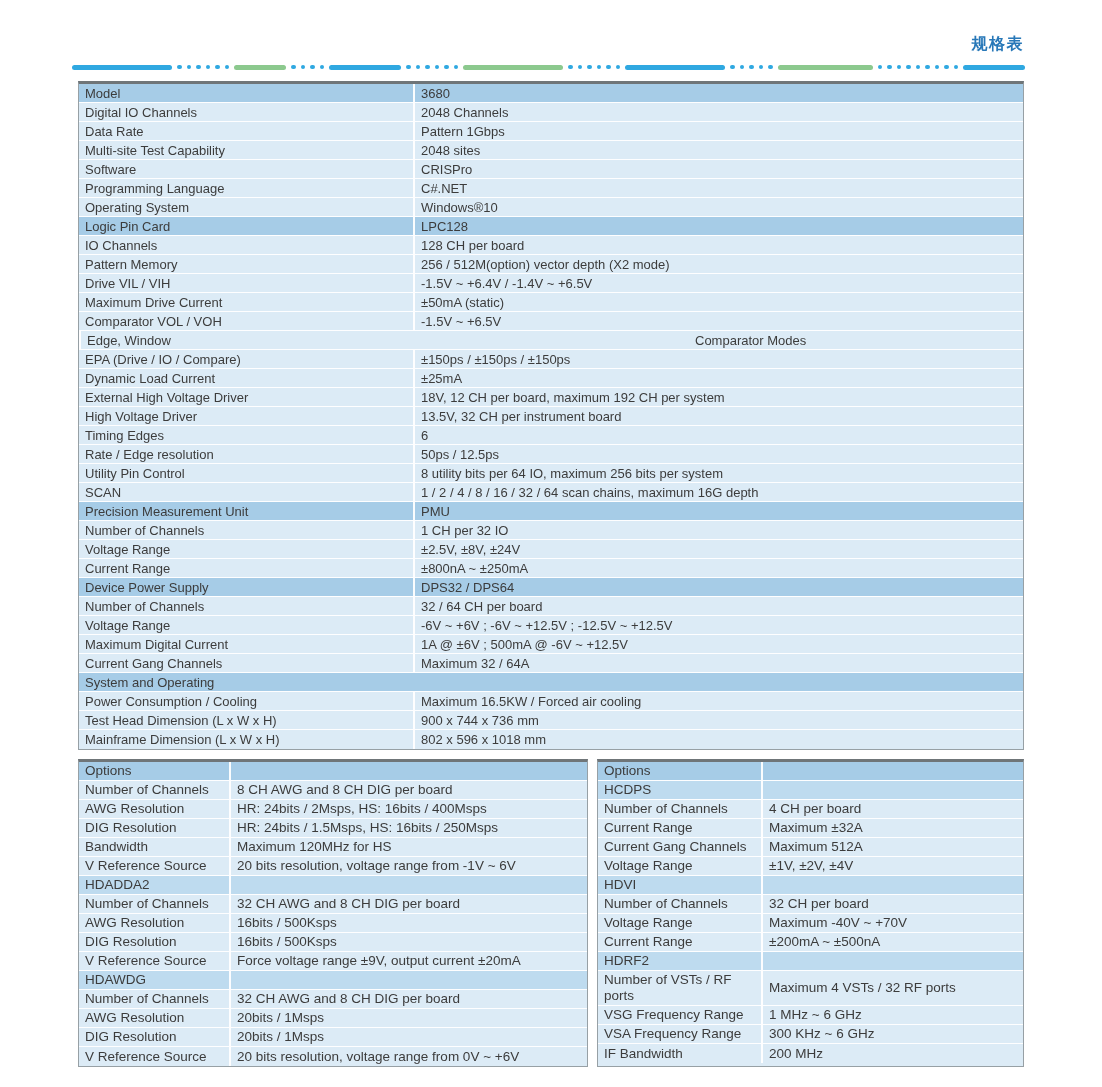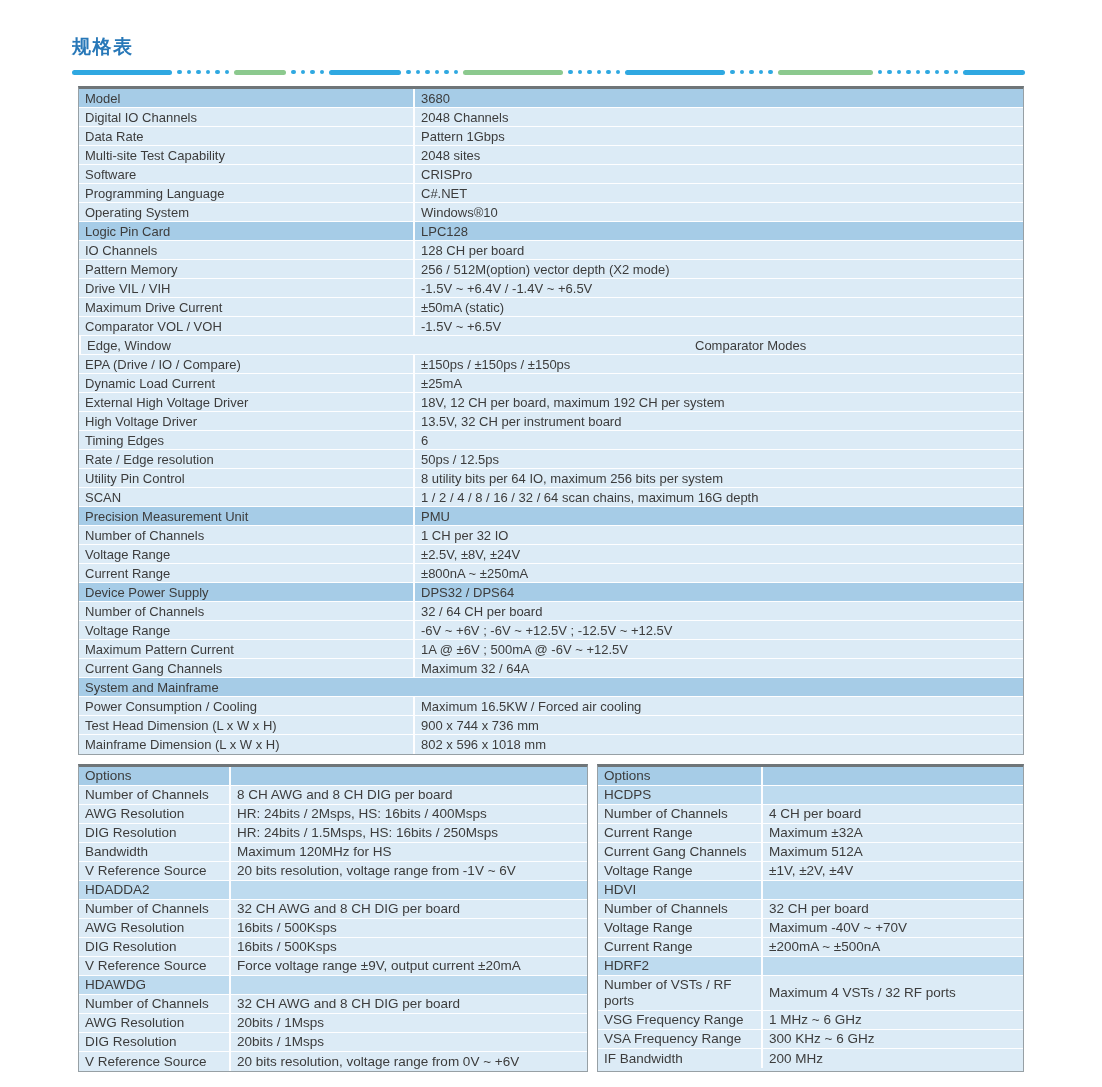--- a/index.html
+++ b/index.html
@@ -7,22 +7,22 @@
     --headerbg:#A6CCE7; --subheaderbg:#BEDBEF; --rowbg:#DCEBF6;
     --borderdark:#6F7578; --bordergray:#97A0A5; --text:#3C3C3C;
   }
   html,body{margin:0;padding:0}
   body{
     width:1102px;height:1087px;overflow:hidden;background:#ffffff;
     font-family:"Liberation Sans","DejaVu Sans",sans-serif;color:var(--text);
   }
   .page{padding:0 78px}
   .title{
-    font-size:19px;font-weight:600;color:var(--title);
-    margin:34px 0 9px -6px;letter-spacing:1.5px;
+    font-size:16px;font-weight:600;color:var(--title);
+    margin:34px 0 9px -6px;letter-spacing:1.5px;text-align:right;
   }
   .decor{
     display:flex;align-items:center;gap:5px;height:6px;
     margin:0 0 11px -6px;width:calc(100% + 12px);overflow:hidden;
   }
   .bar{height:5px;border-radius:3px;flex:none}
   .dot{width:4.5px;height:4.5px;border-radius:50%;flex:none}
   .blue{background:var(--dashblue)}
   .green{background:var(--dashgreen)}
   .spec-table{
@@ -212,29 +212,29 @@
       </div>
       <div class="trow item">
         <div class="cell label">Number of Channels</div>
         <div class="cell value">32 / 64 CH per board</div>
       </div>
       <div class="trow item">
         <div class="cell label">Voltage Range</div>
         <div class="cell value">-6V ~ +6V ; -6V ~ +12.5V ; -12.5V ~ +12.5V</div>
       </div>
       <div class="trow item">
-        <div class="cell label">Maximum Pattern Current</div>
+        <div class="cell label">Maximum Digital Current</div>
         <div class="cell value">1A @ ±6V ; 500mA @ -6V ~ +12.5V</div>
       </div>
       <div class="trow item">
         <div class="cell label">Current Gang Channels</div>
         <div class="cell value">Maximum 32 / 64A</div>
       </div>
       <div class="trow section">
-        <div class="cell full">System and Mainframe</div>
+        <div class="cell full">System and Operating</div>
       </div>
       <div class="trow item">
         <div class="cell label">Power Consumption / Cooling</div>
         <div class="cell value">Maximum 16.5KW / Forced air cooling</div>
       </div>
       <div class="trow item">
         <div class="cell label">Test Head Dimension (L x W x H)</div>
         <div class="cell value">900 x 744 x 736 mm</div>
       </div>
       <div class="trow item">

